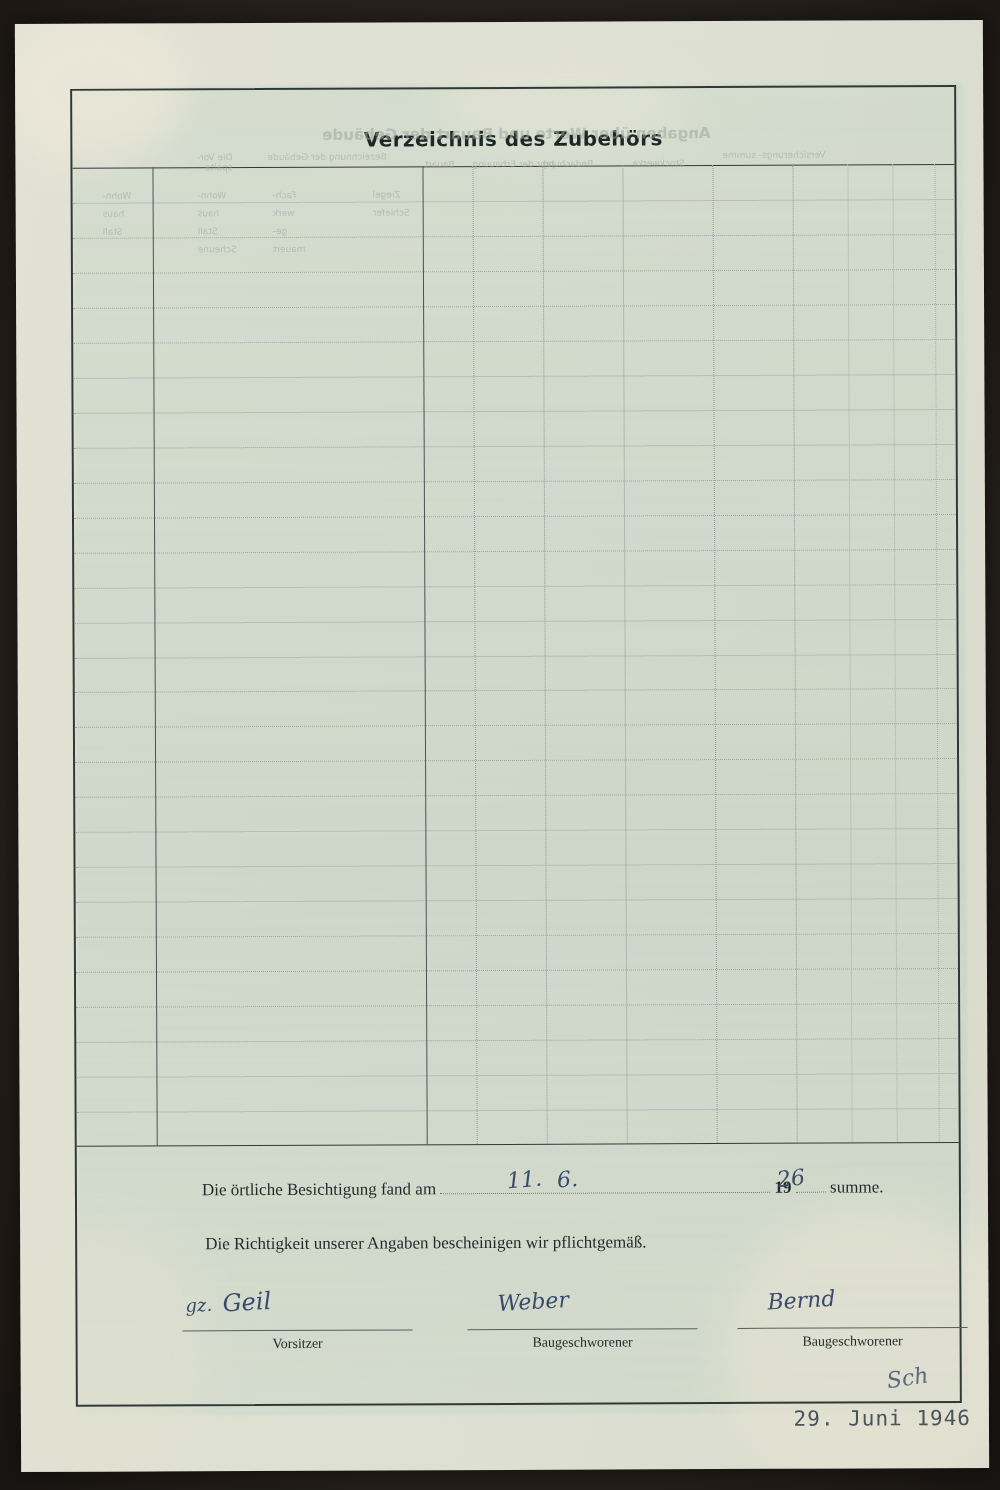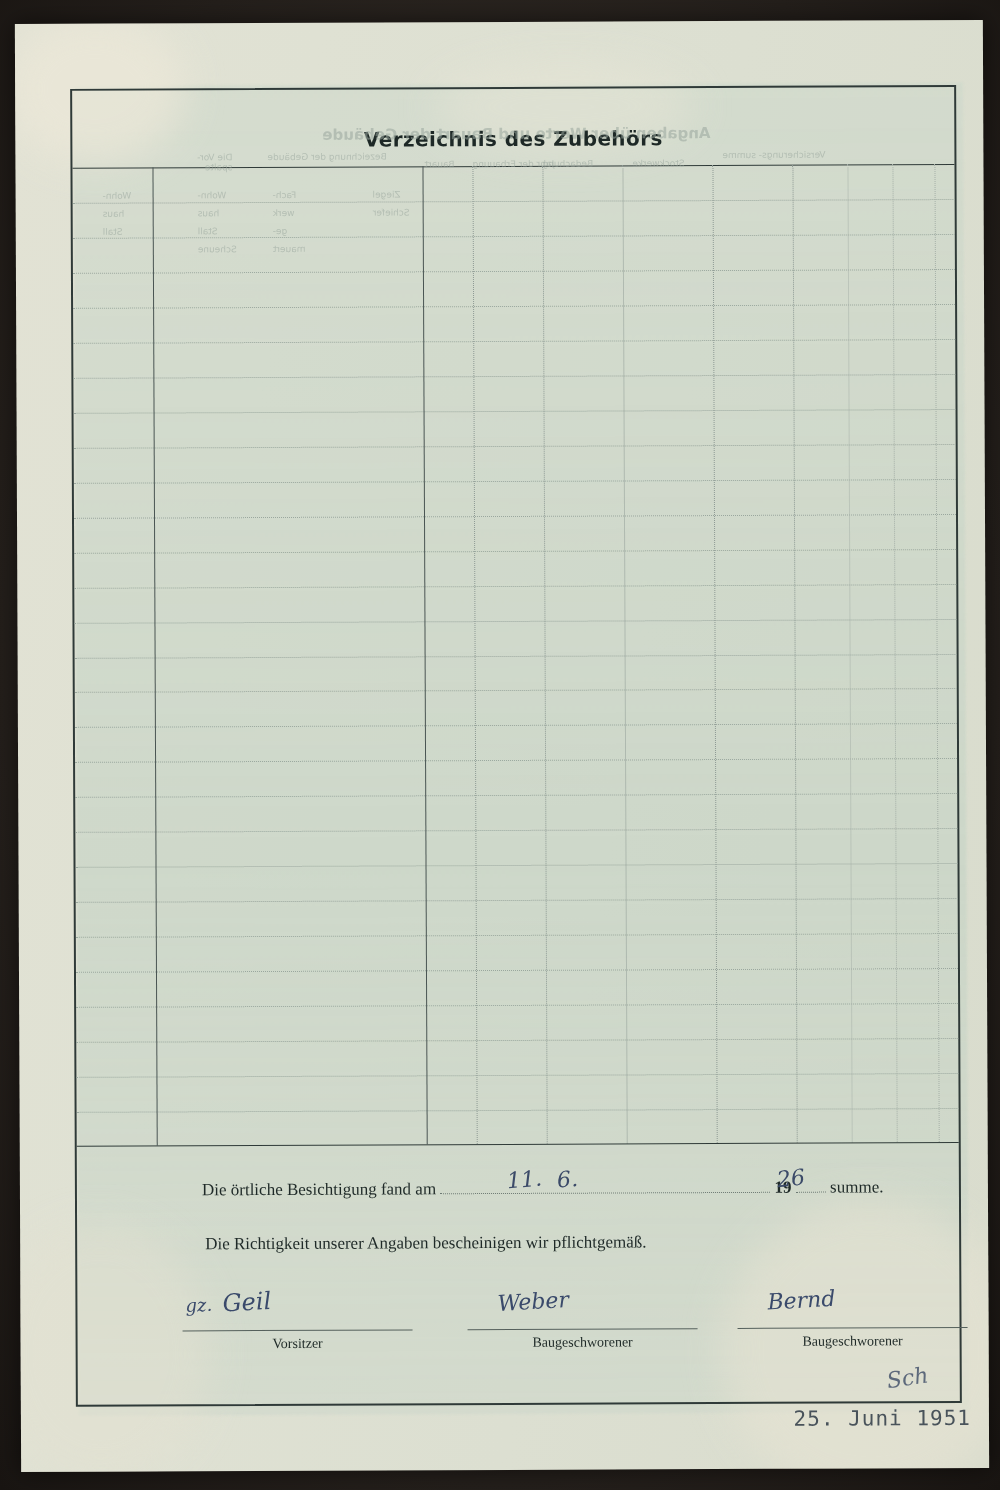--- a/index.html
+++ b/index.html
@@ -334,16 +334,16 @@
             <div class="line"></div>
             <div class="cap">Baugeschworener</div>
           </div>
           <div class="hand" style="left:690px;top:4px;font-size:22px;">Bernd</div>
 
         </div>
       </div>
     </div>
 
     <div class="stampsig">Sch</div>
-    <div class="stampdate">25. Juni 1951</div>
+    <div class="stampdate">29. Juni 1946</div>
 
   </div>
 </div>
 
 </body></html>

